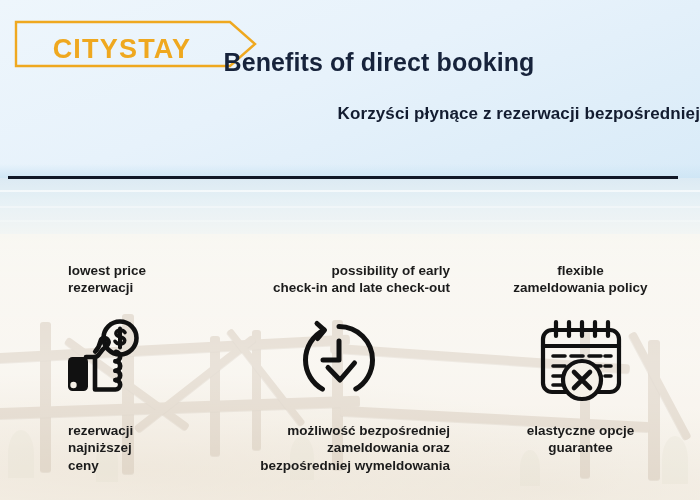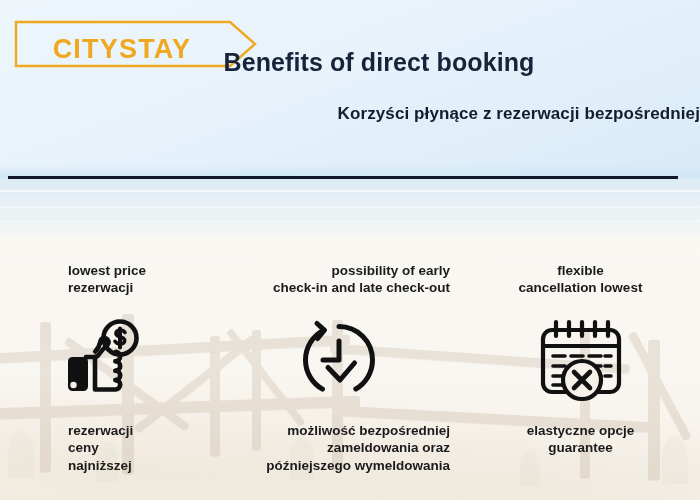--- a/index.html
+++ b/index.html
@@ -203,22 +203,22 @@
             <path d="M53.5 61.1c2.6 0 4.7-2.1 4.7-4.7 0-2.6-2.1-4.7-4.7-4.7"></path>
             <path d="M53.5 51.7c2.6 0 4.7-2.1 4.7-4.7 0-2.6-2.1-4.7-4.7-4.7"></path>
             <path d="M53.5 42.3c2.6 0 4.7-2.1 4.7-4.7 0-2.4-1.8-4.4-4.2-4.7"></path>
           </g>
           <rect x="6" y="38" width="20" height="34" rx="4.5" fill="#111"></rect>
           <circle cx="11.5" cy="66" r="3.2" fill="#f4efe6"></circle>
         </svg>
       </div>
       <div class="cap cap-bot">
         <div>rezerwacji</div>
+        <div>najniższej</div>
         <div>ceny</div>
-        <div>najniższej</div>
       </div>
     </div>
 
     <div class="col col-2">
       <div class="cap cap-top">
         <div>possibility of early</div>
         <div>check-in and late check-out</div>
       </div>
       <div class="icon-box">
         <svg width="82" height="82" viewBox="0 0 82 82">
@@ -227,28 +227,28 @@
             <path d="M24.5 70.1C14.3 64.4 7.5 53.5 7.5 41c0-13.1 7.5-24.4 18.5-30"></path>
             <path d="M19 4.5l7.4 6.6-6.8 8.4"></path>
             <path d="M41 22v19H25"></path>
             <path d="M30 48.5L42 61l14.5-17"></path>
           </g>
         </svg>
       </div>
       <div class="cap cap-bot">
         <div>możliwość bezpośredniej</div>
         <div>zameldowania oraz</div>
-        <div>późniejszego wymeldowania</div>
+        <div>bezpośredniej wymeldowania</div>
       </div>
     </div>
 
     <div class="col col-3">
       <div class="cap cap-top">
         <div>flexible</div>
-        <div>cancellation lowest</div>
+        <div>zameldowania policy</div>
       </div>
       <div class="icon-box">
         <svg width="88" height="84" viewBox="0 0 88 84">
           <g fill="none" stroke="#111" stroke-width="4.2" stroke-linecap="round" stroke-linejoin="round">
             <rect x="6" y="12" width="76" height="62" rx="9"></rect>
             <path d="M6 28h76"></path>
             <path d="M19 4v14M32 4v14M45 4v14M58 4v14M71 4v14"></path>
             <g stroke-width="3.6">
               <path d="M16 38h12M34 38h12M52 38h12M68 38h6"></path>
               <path d="M16 48h12M34 48h12M52 48h12M68 48h6"></path>

